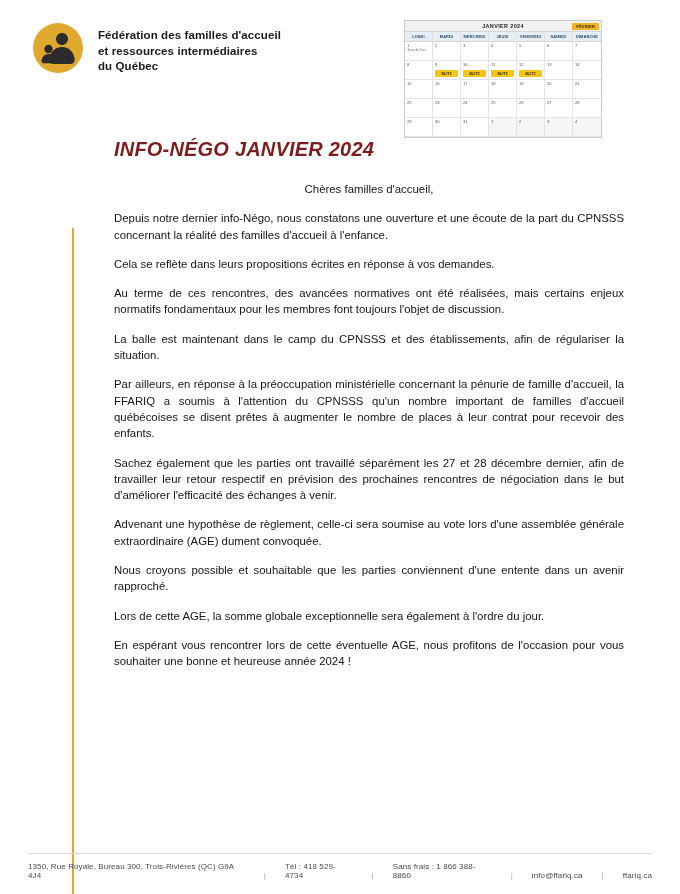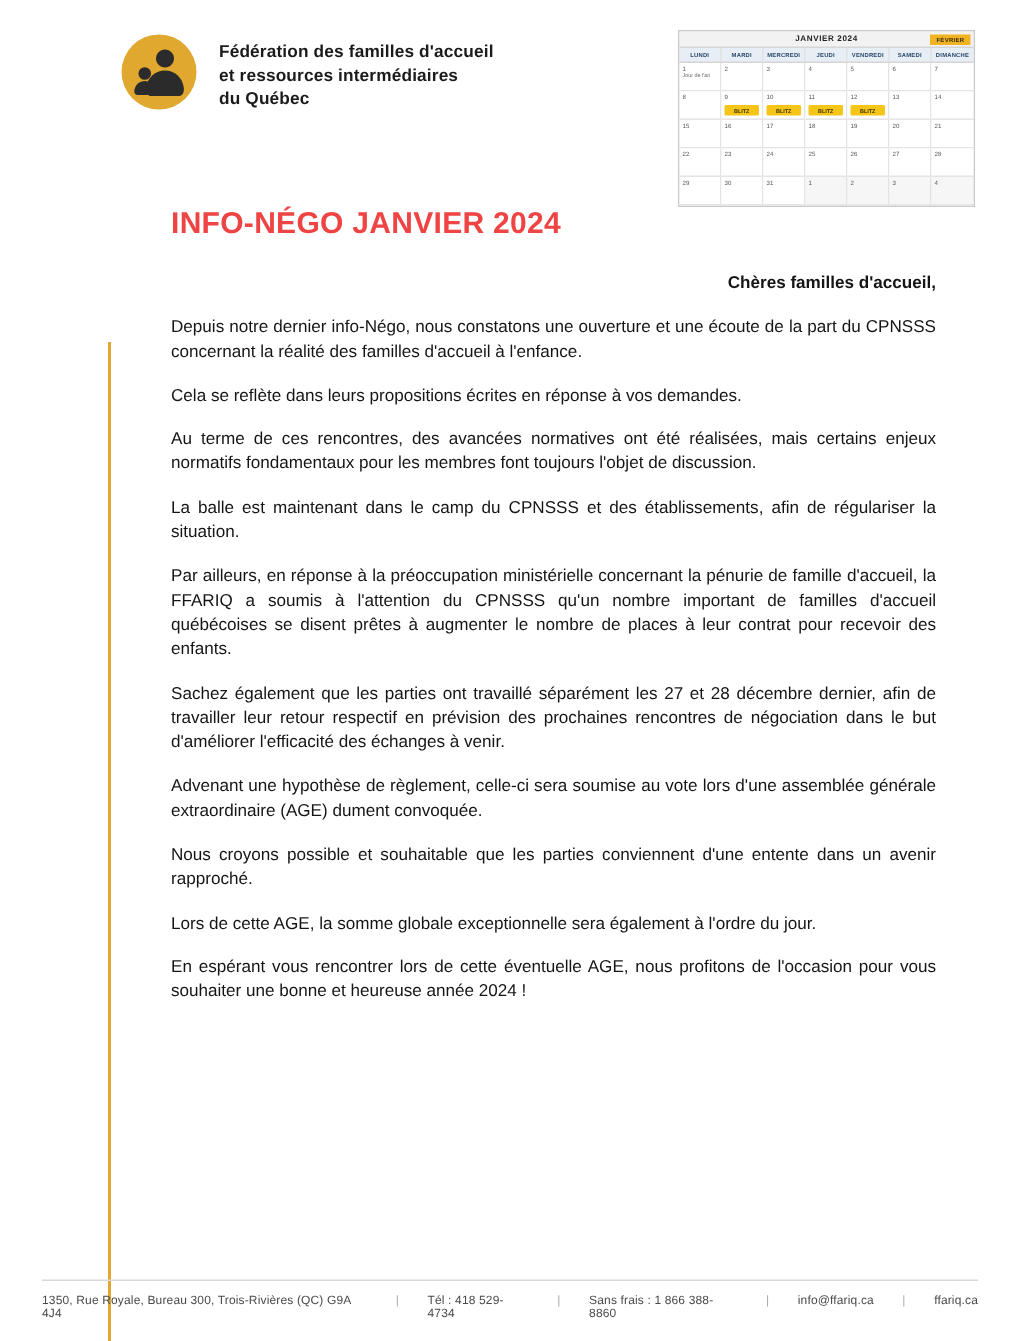--- a/index.html
+++ b/index.html
@@ -17,21 +17,20 @@
     overflow: hidden;
   }
 
   
   .header {
     position: relative;
     height: 118px;
     padding: 18px 40px 0 24px;
     display: flex;
     align-items: flex-start;
-    margin-left: 48px;
   }
   .logo-wrap {
     width: 52px;
     height: 52px;
     margin-left: 8px;
     margin-top: 4px;
     flex: 0 0 auto;
   }
   .org-name {
     margin-left: 14px;
@@ -141,30 +140,31 @@
     top: 110px;
     width: 2px;
     height: 706px;
     background: #e0a82e;
   }
   h1.doc-title {
     font-size: 20px;
     font-weight: bold;
     letter-spacing: 0.2px;
     margin: 6px 0 20px 34px;
-    color: #ef4444;
+    color: #7f1d1d;
+    font-style: italic;
   }
   .para {
     margin: 0 0 13px 34px;
     font-size: 11.4px;
     line-height: 1.43;
     text-align: justify;
     color: #151515;
   }
-  .para.nojust { text-align: right; font-weight: bold; }
+  .para.nojust { text-align: center; }
   .signoff {
     margin: 30px 0 0 34px;
     font-size: 11.4px;
     letter-spacing: 0.3px;
     color: #151515;
   }
 
   
   .footer {
     position: absolute;
@@ -177,21 +177,21 @@
     border-top: 1px solid #d8d8d8;
     margin-bottom: 8px;
   }
   .footer-text {
     font-size: 8px;
     color: #4a4a4a;
     letter-spacing: 0.1px;
     display: flex;
     justify-content: center;
     gap: 19px;
-    align-items: flex-start;
+    align-items: flex-end;
   }
   .footer-text .sep { color: #a9a9a9; }
 </style>
 </head>
 <body>
 
 <div class="header">
   <div class="logo-wrap">
     <svg viewBox="0 0 52 52" width="52" height="52" aria-hidden="true">
       <circle cx="26" cy="26" r="25" fill="#e0a82e"></circle>

